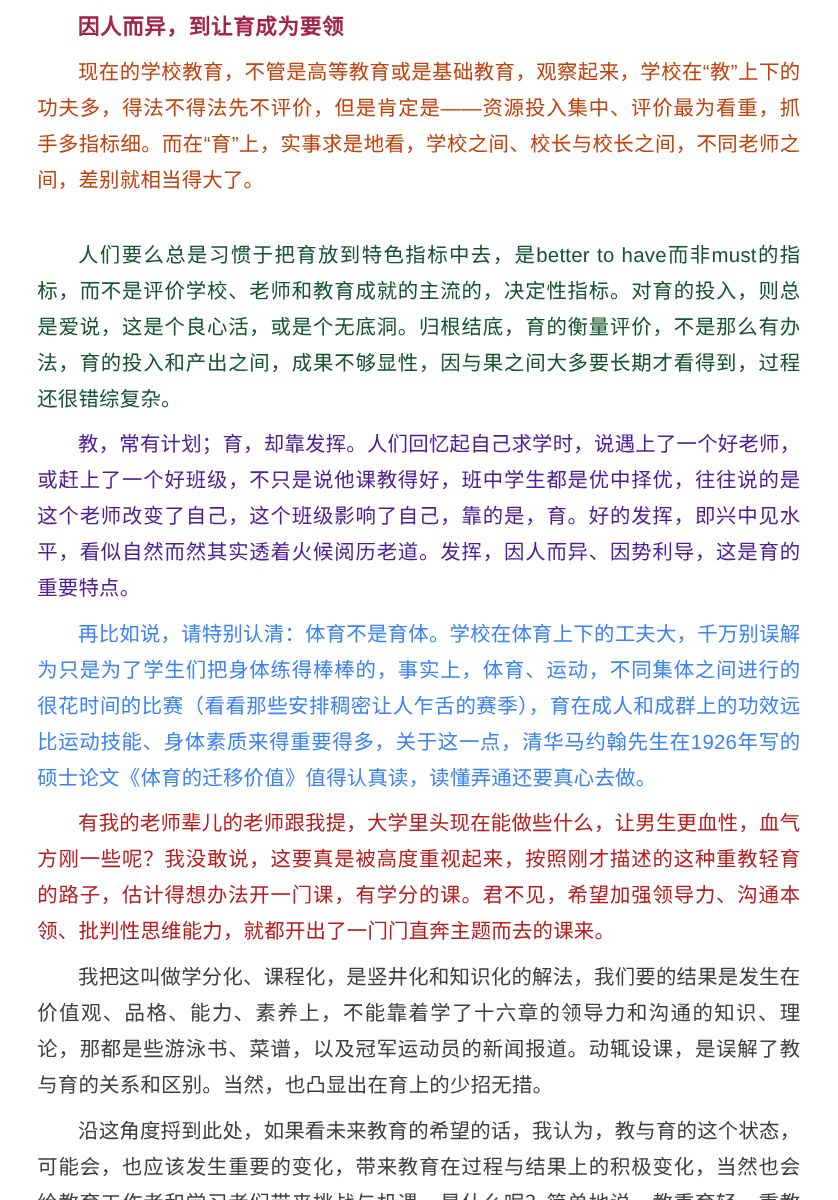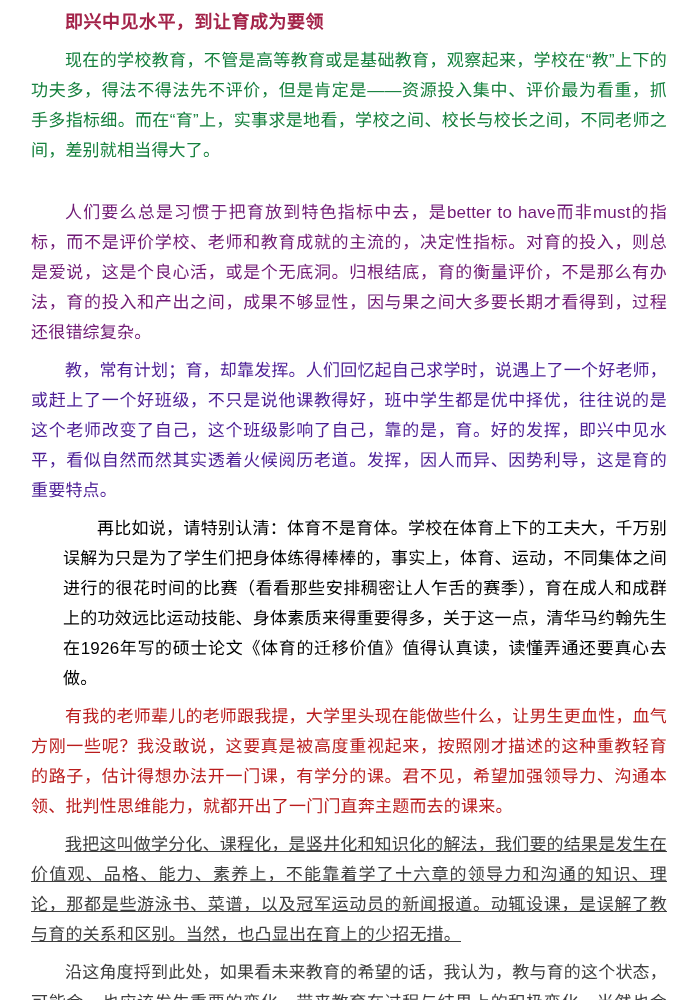--- a/index.html
+++ b/index.html
@@ -33,21 +33,21 @@
     text-indent: 2em;
     text-align: justify;
     letter-spacing: 0.2px;
     word-break: break-all;
   }
 </style>
 </head>
 <body style="background: rgb(255, 255, 255);">
 
 <div class="article">
-  <h1 class="article-title" style="color: rgb(163, 35, 73);">即兴中见水平，到让育成为要领</h1>
-  <p class="para" style="color: #15803d;">现在的学校教育，不管是高等教育或是基础教育，观察起来，学校在“教”上下的功夫多，得法不得法先不评价，但是肯定是——资源投入集中、评价最为看重，抓手多指标细。而在“育”上，实事求是地看，学校之间、校长与校长之间，不同老师之间，差别就相当得大了。</p>
-  <p class="para" style="color: #701a75; margin-top: 32px;">人们要么总是习惯于把育放到特色指标中去，是better to have而非must的指标，而不是评价学校、老师和教育成就的主流的，决定性指标。对育的投入，则总是爱说，这是个良心活，或是个无底洞。归根结底，育的衡量评价，不是那么有办法，育的投入和产出之间，成果不够显性，因与果之间大多要长期才看得到，过程还很错综复杂。</p>
+  <h1 class="article-title" style="color: rgb(163, 35, 73);">因人而异，到让育成为要领</h1>
+  <p class="para" style="color: #c2410c;">现在的学校教育，不管是高等教育或是基础教育，观察起来，学校在“教”上下的功夫多，得法不得法先不评价，但是肯定是——资源投入集中、评价最为看重，抓手多指标细。而在“育”上，实事求是地看，学校之间、校长与校长之间，不同老师之间，差别就相当得大了。</p>
+  <p class="para" style="color: #14532d; margin-top: 32px;">人们要么总是习惯于把育放到特色指标中去，是better to have而非must的指标，而不是评价学校、老师和教育成就的主流的，决定性指标。对育的投入，则总是爱说，这是个良心活，或是个无底洞。归根结底，育的衡量评价，不是那么有办法，育的投入和产出之间，成果不够显性，因与果之间大多要长期才看得到，过程还很错综复杂。</p>
   <p class="para" style="color: #4c1d95;">教，常有计划；育，却靠发挥。人们回忆起自己求学时，说遇上了一个好老师，或赶上了一个好班级，不只是说他课教得好，班中学生都是优中择优，往往说的是这个老师改变了自己，这个班级影响了自己，靠的是，育。好的发挥，即兴中见水平，看似自然而然其实透着火候阅历老道。发挥，因人而异、因势利导，这是育的重要特点。</p>
-  <p class="para" style="color: #000000; margin-left: 32px;">再比如说，请特别认清：体育不是育体。学校在体育上下的工夫大，千万别误解为只是为了学生们把身体练得棒棒的，事实上，体育、运动，不同集体之间进行的很花时间的比赛（看看那些安排稠密让人乍舌的赛季），育在成人和成群上的功效远比运动技能、身体素质来得重要得多，关于这一点，清华马约翰先生在1926年写的硕士论文《体育的迁移价值》值得认真读，读懂弄通还要真心去做。</p>
+  <p class="para" style="color: #3b82f6;">再比如说，请特别认清：体育不是育体。学校在体育上下的工夫大，千万别误解为只是为了学生们把身体练得棒棒的，事实上，体育、运动，不同集体之间进行的很花时间的比赛（看看那些安排稠密让人乍舌的赛季），育在成人和成群上的功效远比运动技能、身体素质来得重要得多，关于这一点，清华马约翰先生在1926年写的硕士论文《体育的迁移价值》值得认真读，读懂弄通还要真心去做。</p>
   <p class="para" style="color: #b91c1c;">有我的老师辈儿的老师跟我提，大学里头现在能做些什么，让男生更血性，血气方刚一些呢？我没敢说，这要真是被高度重视起来，按照刚才描述的这种重教轻育的路子，估计得想办法开一门课，有学分的课。君不见，希望加强领导力、沟通本领、批判性思维能力，就都开出了一门门直奔主题而去的课来。</p>
-  <p class="para" style="color: rgb(62, 62, 62); text-decoration: underline;">我把这叫做学分化、课程化，是竖井化和知识化的解法，我们要的结果是发生在价值观、品格、能力、素养上，不能靠着学了十六章的领导力和沟通的知识、理论，那都是些游泳书、菜谱，以及冠军运动员的新闻报道。动辄设课，是误解了教与育的关系和区别。当然，也凸显出在育上的少招无措。</p>
+  <p class="para" style="color: rgb(62, 62, 62);">我把这叫做学分化、课程化，是竖井化和知识化的解法，我们要的结果是发生在价值观、品格、能力、素养上，不能靠着学了十六章的领导力和沟通的知识、理论，那都是些游泳书、菜谱，以及冠军运动员的新闻报道。动辄设课，是误解了教与育的关系和区别。当然，也凸显出在育上的少招无措。</p>
   <p class="para" style="color: rgb(62, 62, 62);">沿这角度捋到此处，如果看未来教育的希望的话，我认为，教与育的这个状态，可能会，也应该发生重要的变化，带来教育在过程与结果上的积极变化，当然也会给教育工作者和学习者们带来挑战与机遇。是什么呢？简单地说，教重育轻、重教轻育的格局，也许该走向教与育更加平衡，并以育作为要领。教与育更平衡，但，育会成为要领。</p>
 </div>
 
 </body></html>

